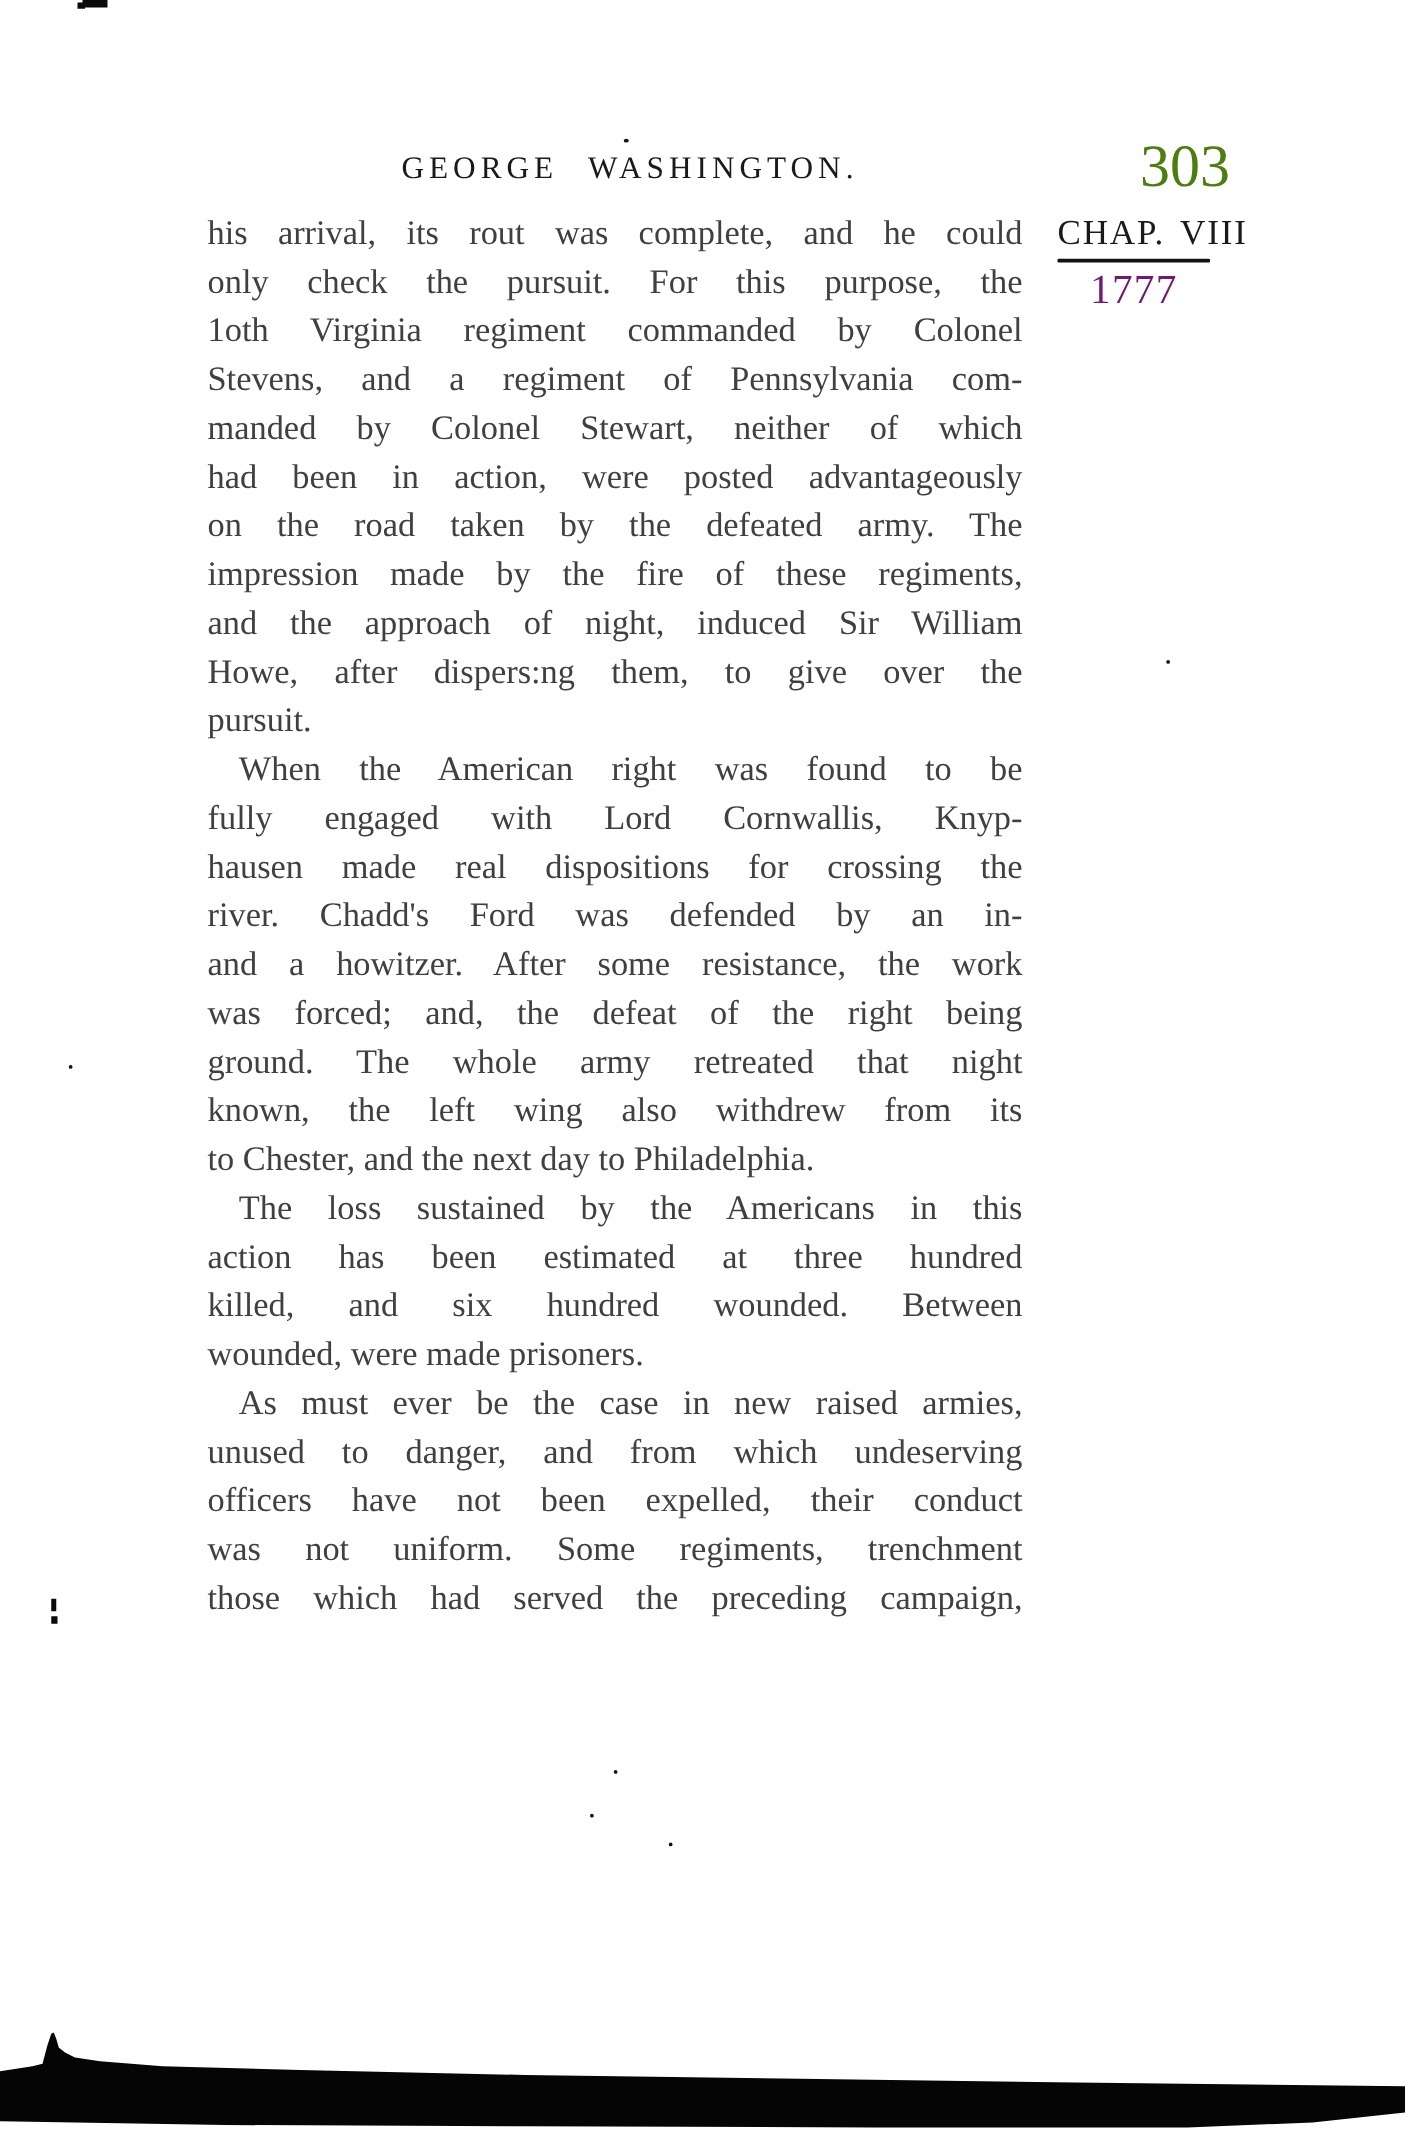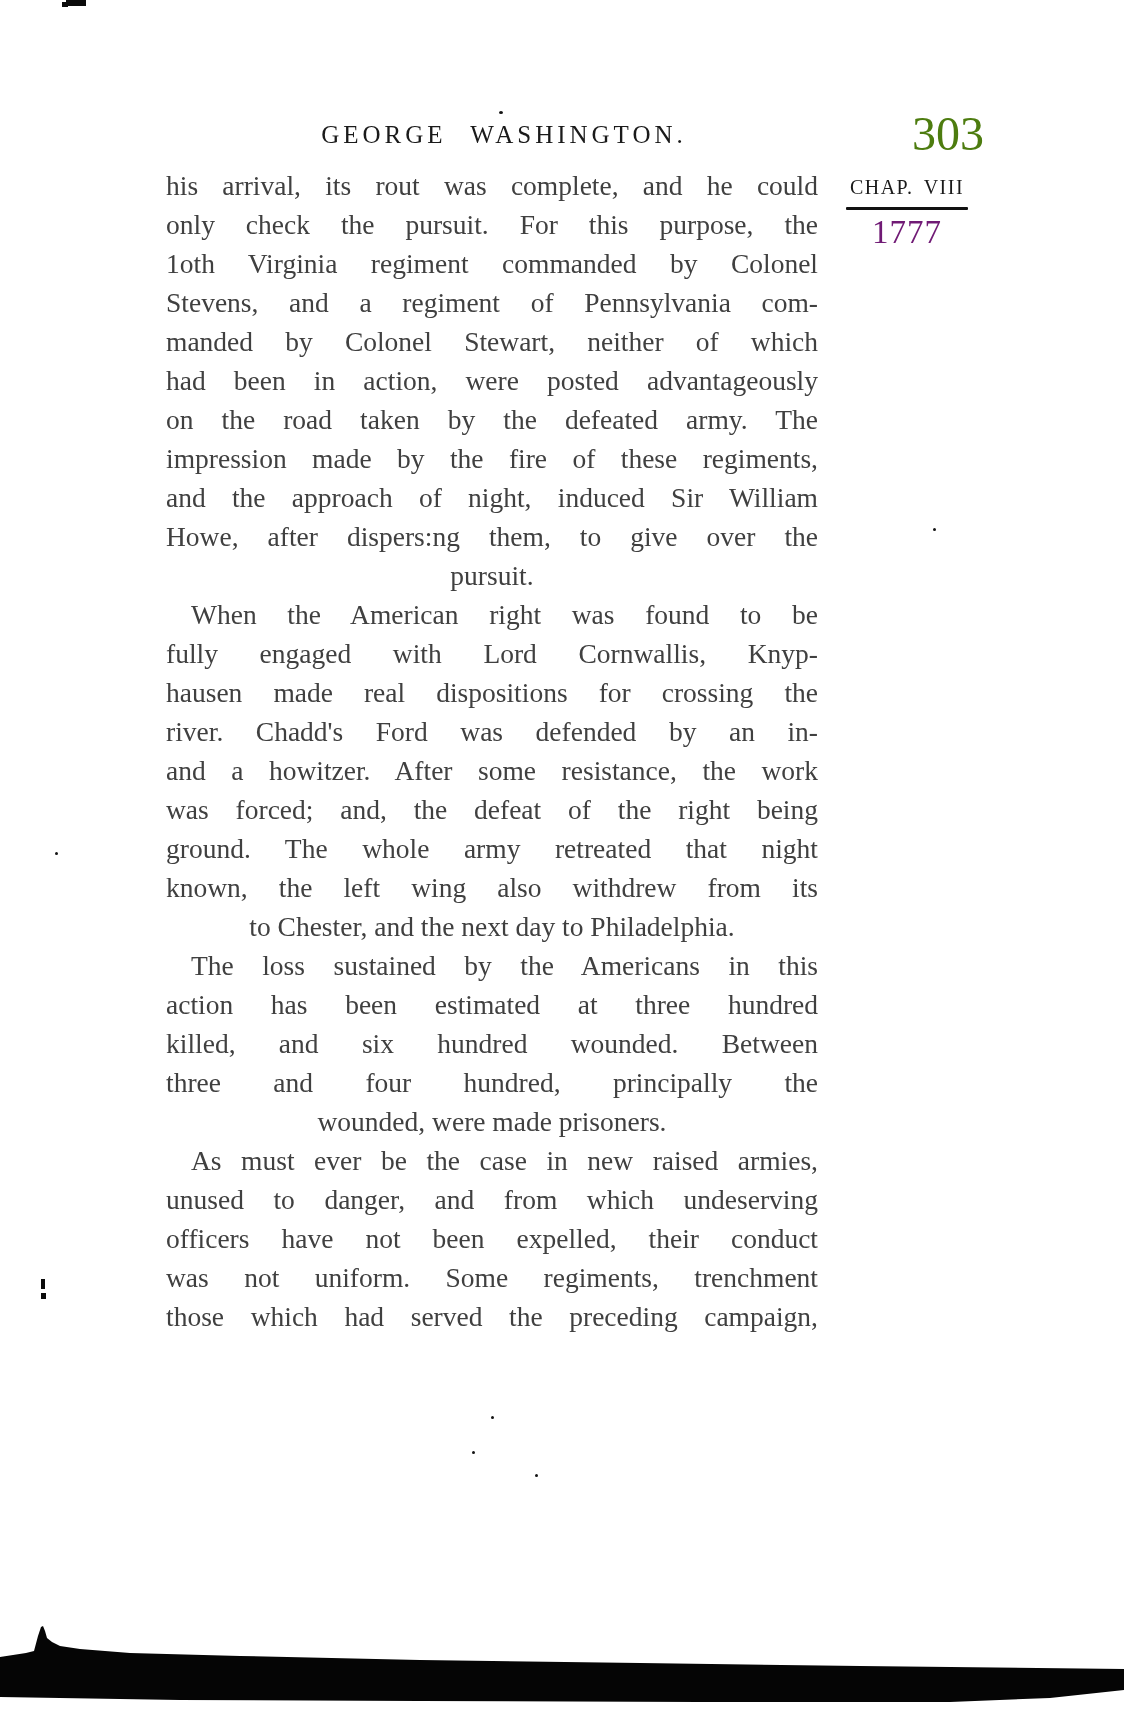--- a/index.html
+++ b/index.html
@@ -24,39 +24,39 @@
   .page-number {
     position:absolute; top:114px; left:908px; width:76px;
     text-align:right;
     font-size:48px; line-height:40px;
     color:#4d7c0f;
   }
 
   
   .margin-note { position:absolute; top:176px; left:846px; width:122px; text-align:center; }
   .margin-note .chap {
-    font-size:20px; line-height:22px; letter-spacing:1.5px; word-spacing:4px;
+    font-size:28px; line-height:22px; letter-spacing:1.5px; word-spacing:4px;
     color:#1a1a1a; white-space:nowrap;
   }
   .margin-note .rule {
     margin-top:9px; height:3px; width:100%;
     background:#111; border-radius:1px;
   }
   .margin-note .year {
     margin-top:9px; font-size:33px; line-height:26px; letter-spacing:1px;
     color:#701a75;
   }
 
   
   .text-column {
     position:absolute; top:166px; left:166px; width:652px;
     font-size:27.5px;
     color:#404040;
   }
-  .tl { height:39px; line-height:39px; overflow:visible;text-align:center; }
+  .tl { height:39px; line-height:39px; overflow:visible; }
   .tl.j { text-align:justify; text-align-last:justify; }
   .tl.ind { padding-left:25px; }
 
   
   .speck { position:absolute; background:#141414; border-radius:50%; }
   .mark-rect { position:absolute; background:#0b0b0b; }
   .blot-svg { position:absolute; left:0; bottom:0; display:block; }
 </style>
 </head>
 <body>
@@ -90,21 +90,20 @@
       <div class="tl j">hausen made real dispositions for crossing the</div>
       <div class="tl j">river.  Chadd's Ford was defended by an in-</div>
       <div class="tl j">and a howitzer.  After some resistance, the work</div>
       <div class="tl j">was forced; and, the defeat of the right being</div>
       <div class="tl j">ground.  The whole army retreated that night</div>
       <div class="tl j">known, the left wing also withdrew from its</div>
       <div class="tl">to Chester, and the next day to Philadelphia.</div>
       <div class="tl j ind">The loss sustained by the Americans in this</div>
       <div class="tl j">action has been estimated at three hundred</div>
       <div class="tl j">killed, and six hundred wounded.  Between</div>
-      <div class="tl j">three and four hundred, principally the</div>
       <div class="tl">wounded, were made prisoners.</div>
       <div class="tl j ind">As must ever be the case in new raised armies,</div>
       <div class="tl j">unused to danger, and from which undeserving</div>
       <div class="tl j">officers have not been expelled, their conduct</div>
       <div class="tl j">was not uniform.  Some regiments, trenchment</div>
       <div class="tl j">those which had served the preceding campaign,</div>
     </div>
 
   <div class="mark-rect" style="left:66px; top:0; width:20px; height:6px;"></div>
   <div class="mark-rect" style="left:62px; top:2px; width:6px; height:5px;"></div>

